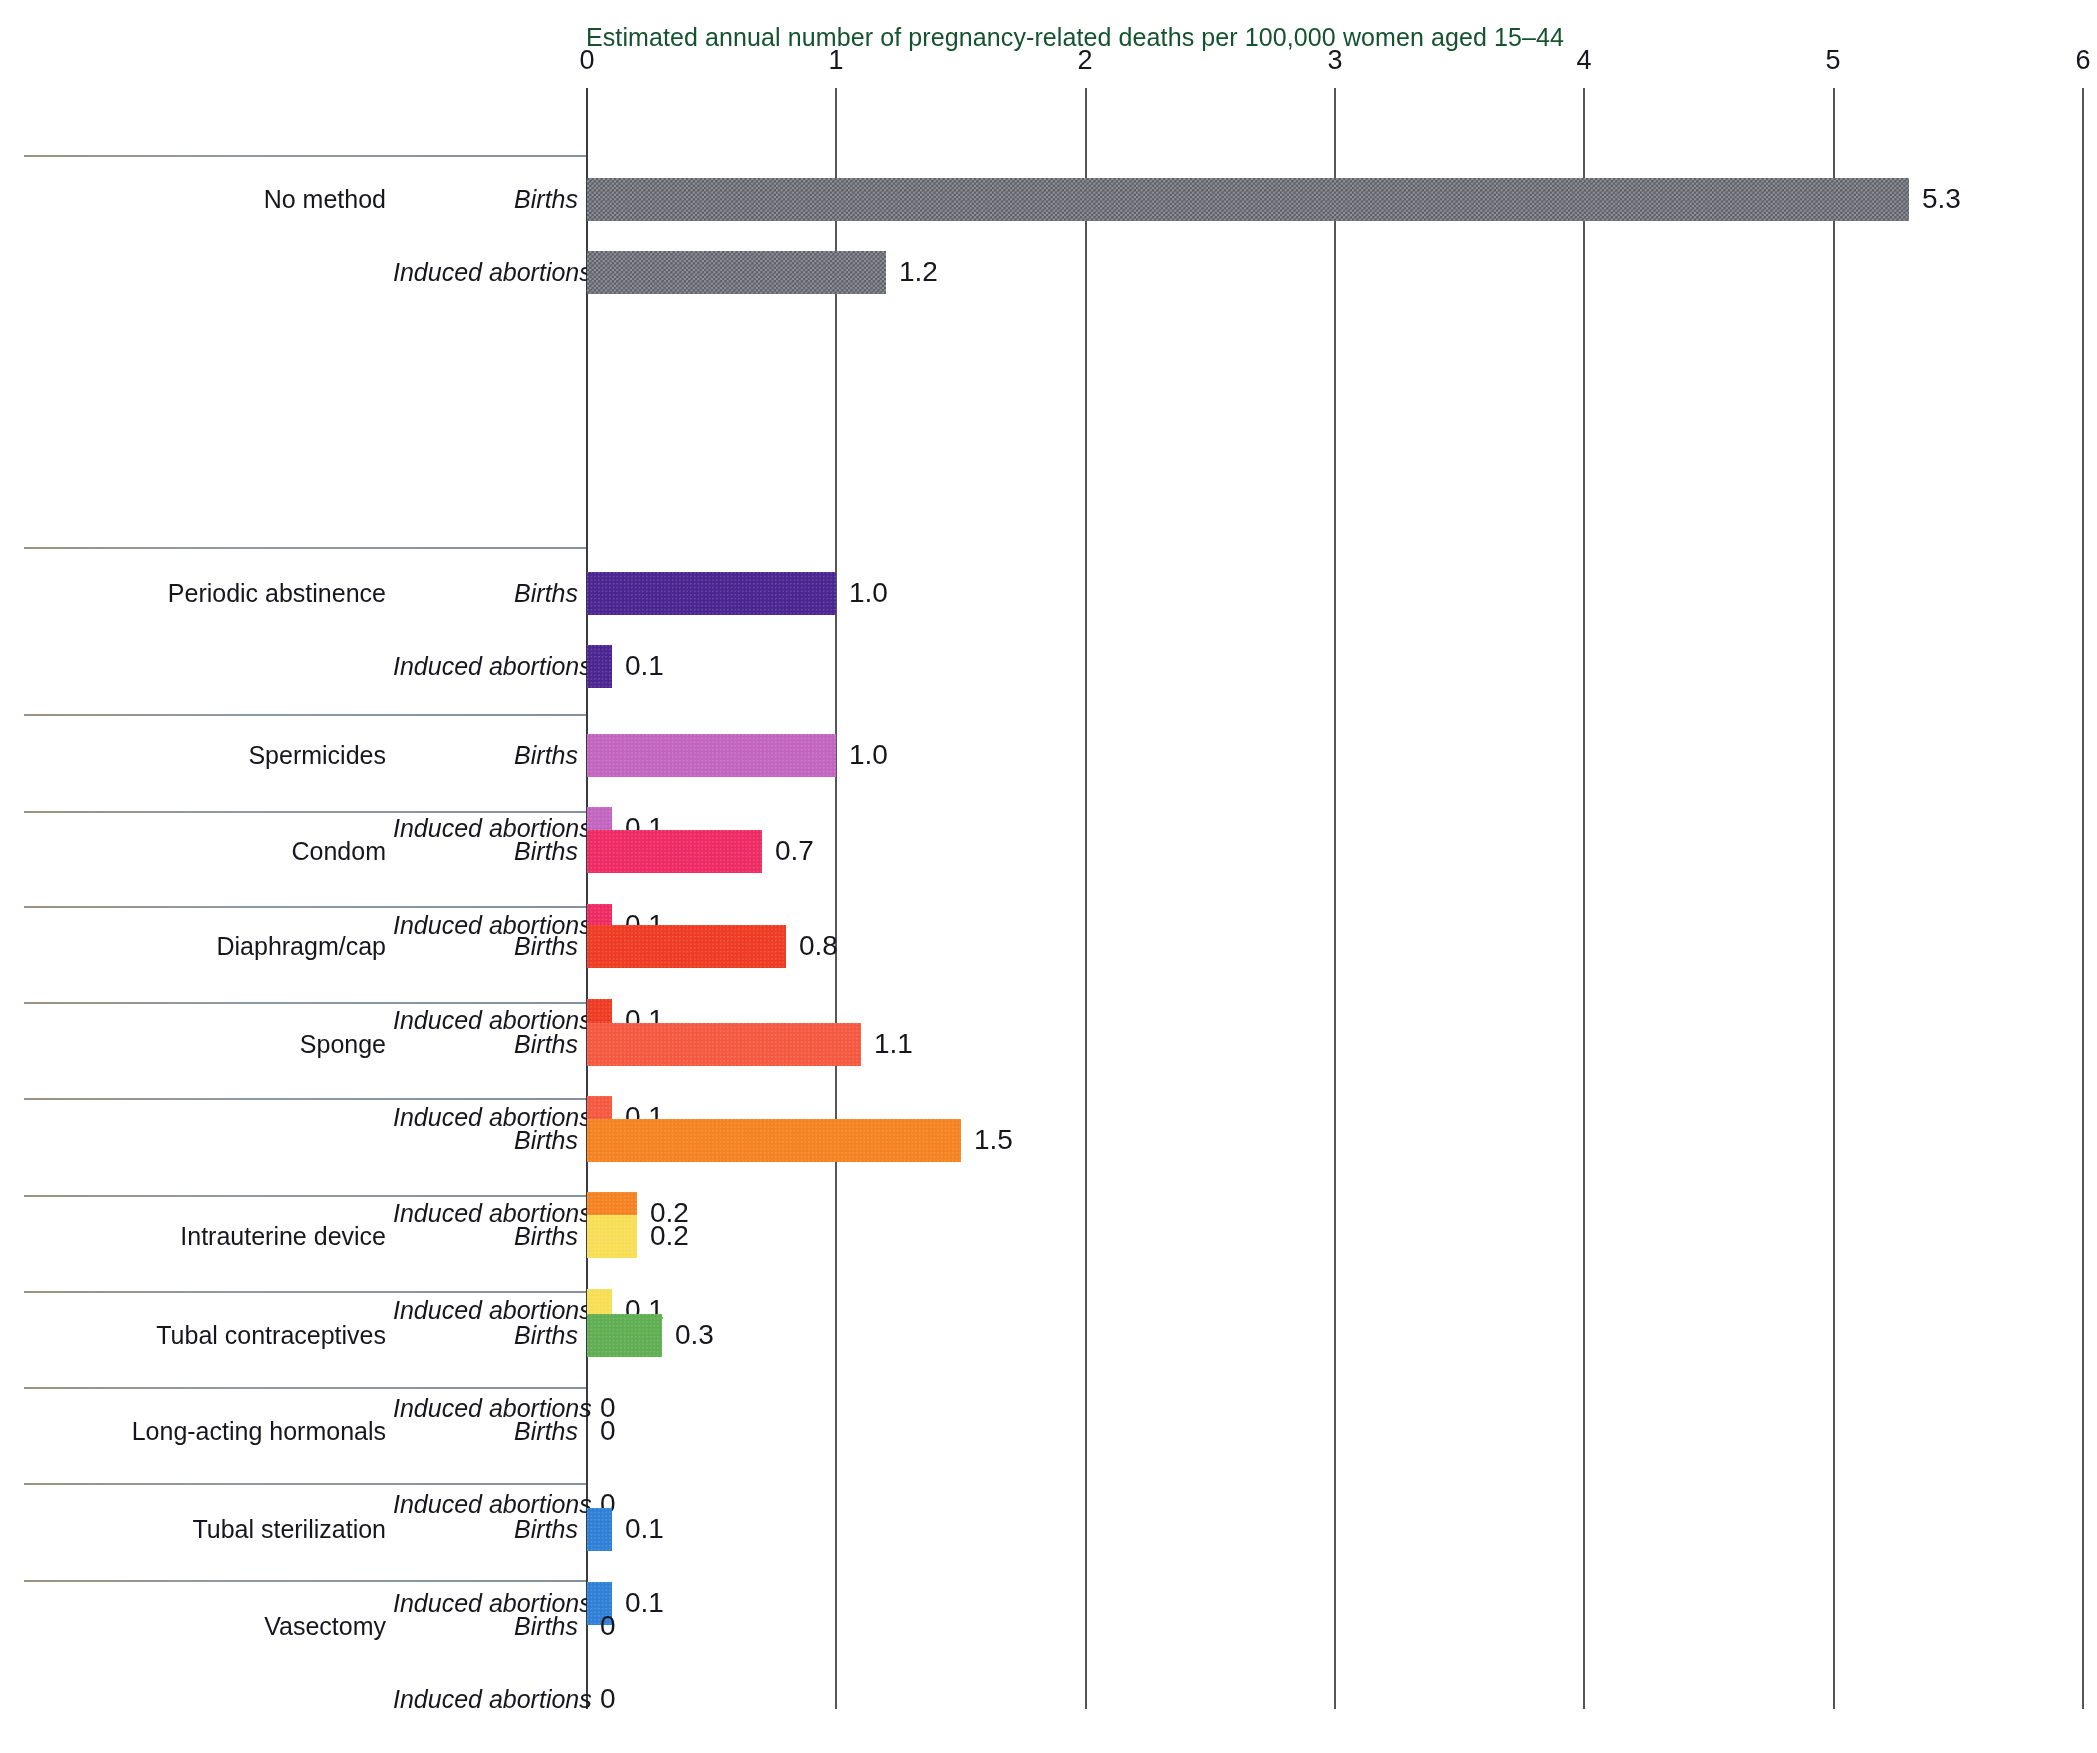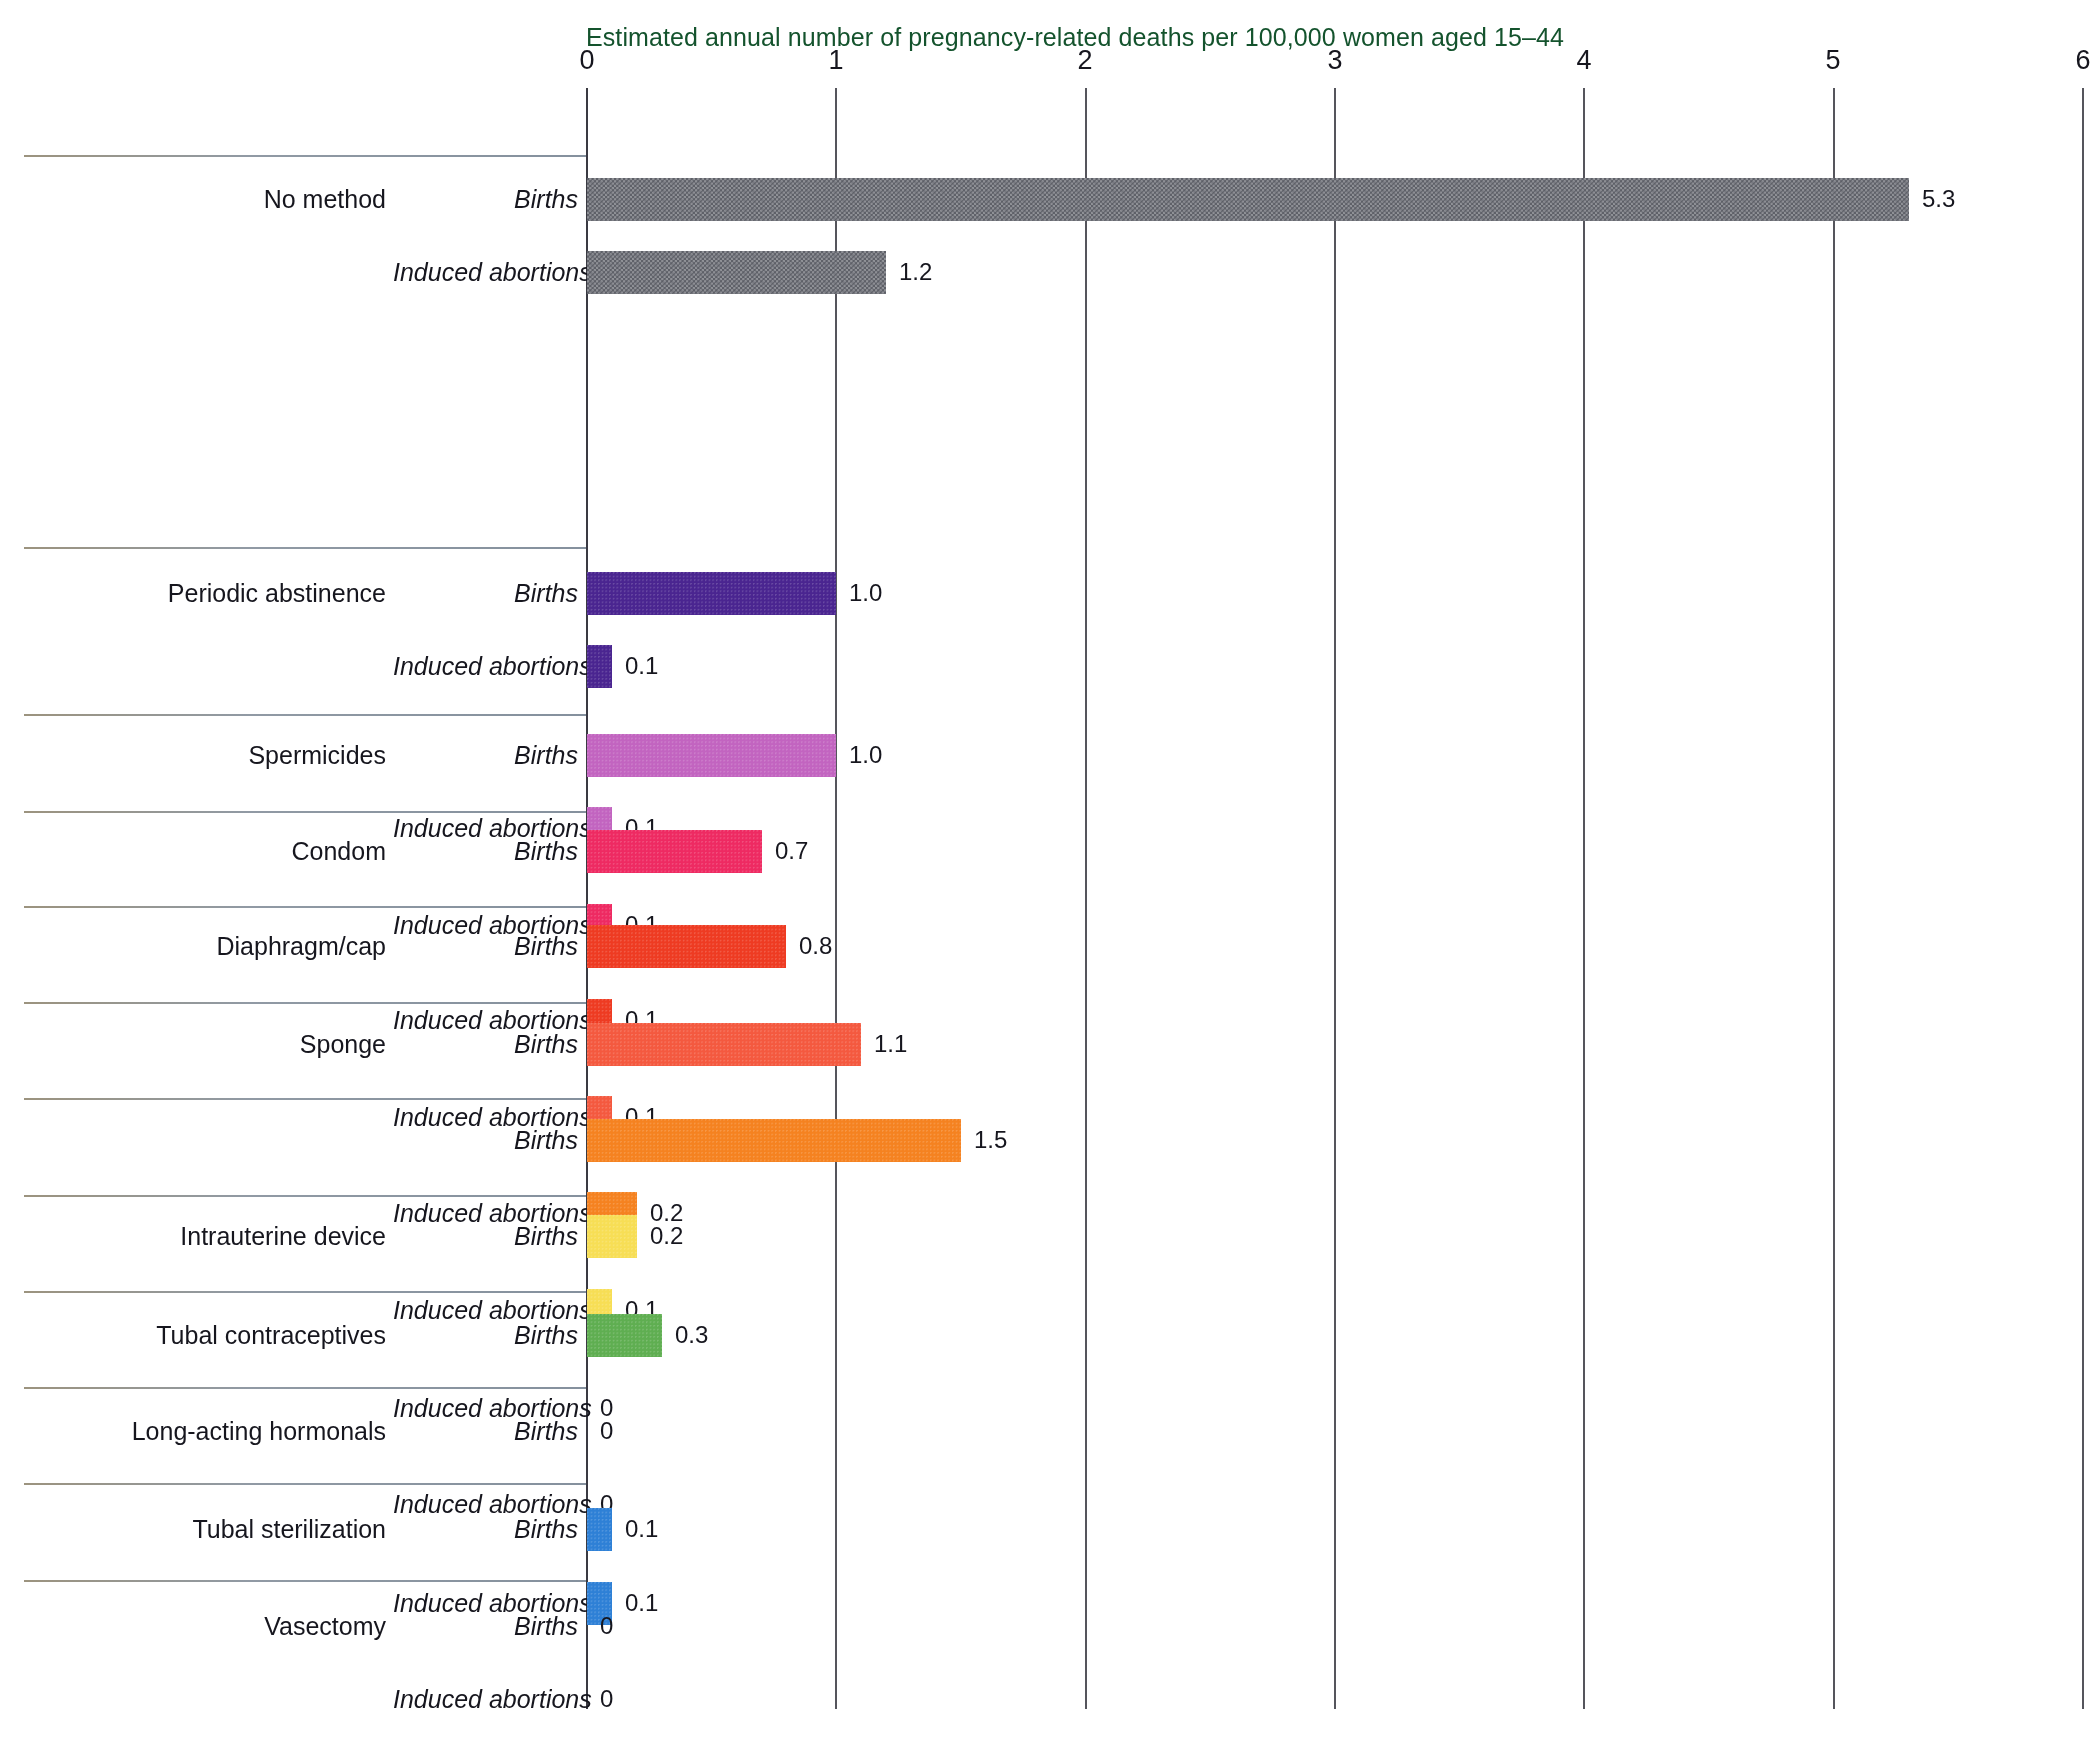--- a/index.html
+++ b/index.html
@@ -107,21 +107,21 @@
 
   .bar {
     position: absolute;
     left: 587px;
     top: 1.5px;
     height: 43px;
   }
 
   .value-label {
     position: absolute;
-    font-size: 24px;
+    font-size: 28px;
     line-height: 46px;
     color: #16161e;
     white-space: nowrap;
   }
 
   
   .pat-gray {
     background-color: #5e6068;
     background-image:
       linear-gradient(45deg, rgba(255,255,255,.30) 25%, transparent 25%, transparent 75%, rgba(255,255,255,.30) 75%),

